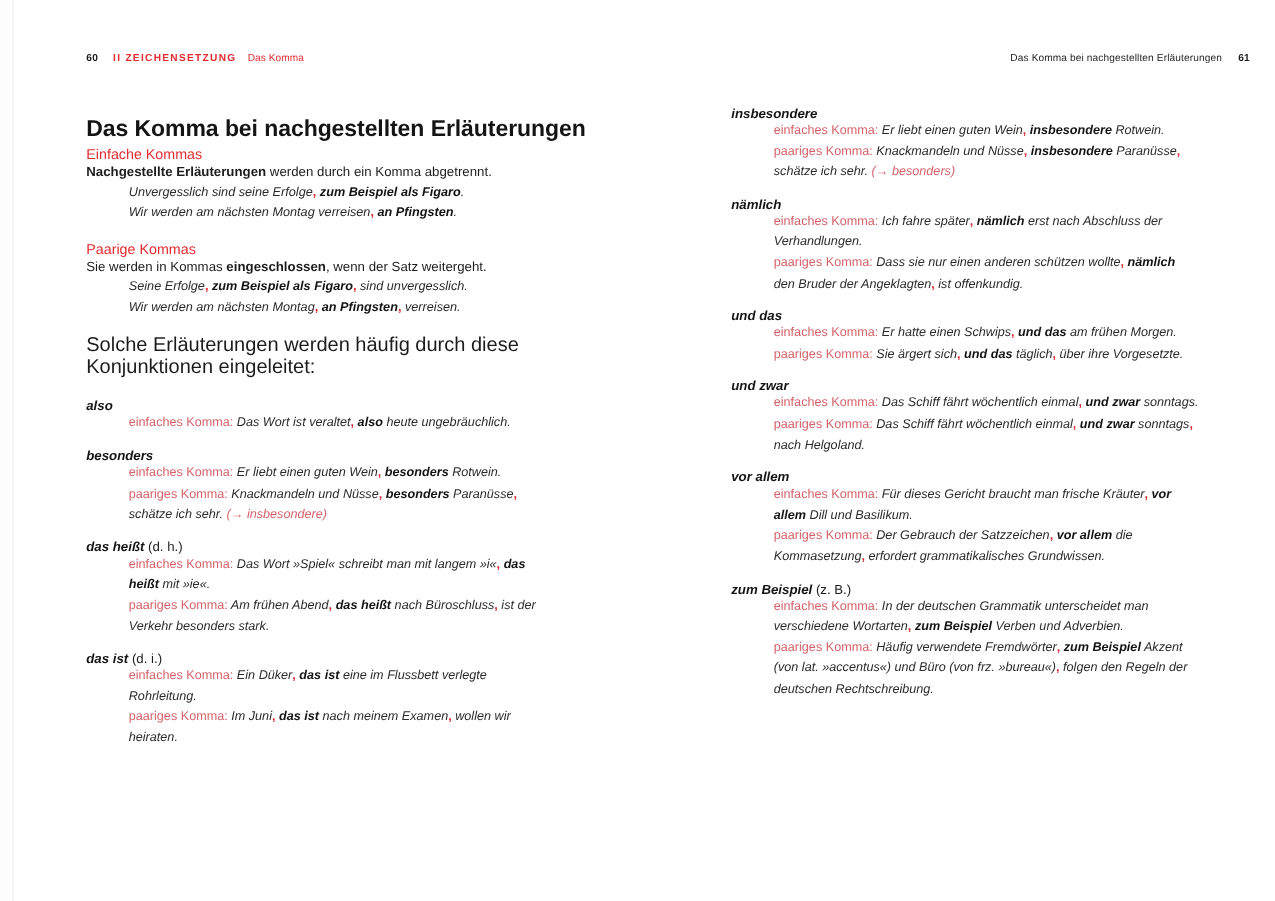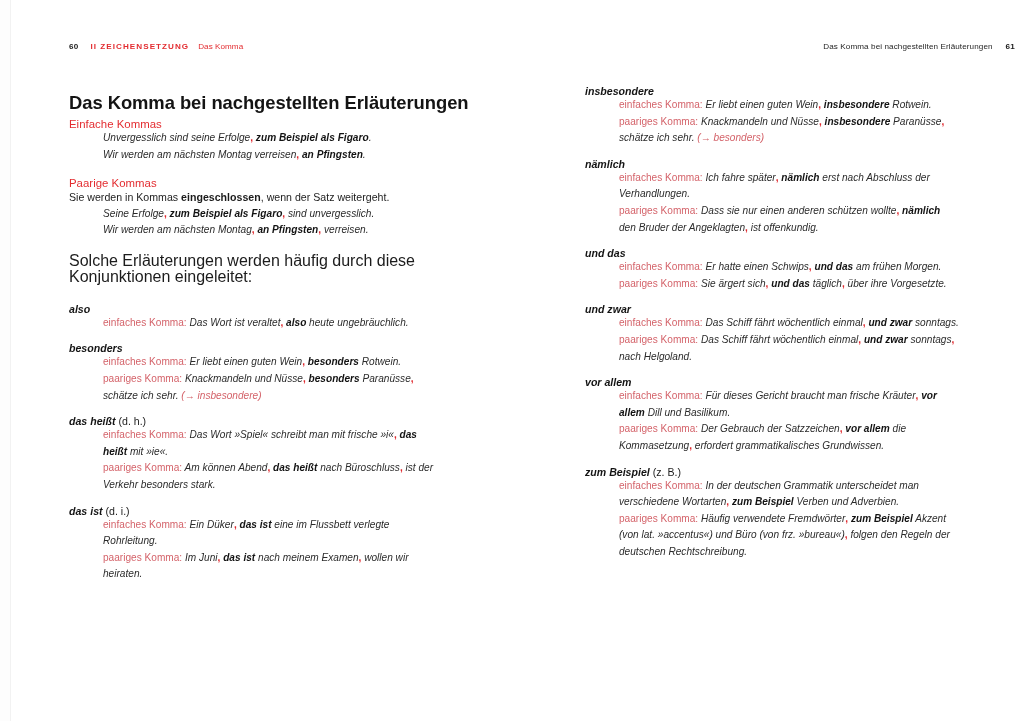--- a/index.html
+++ b/index.html
@@ -27,21 +27,21 @@
 
   
   .runhead {
     position: absolute;
     top: 41px;
     font-size: 8.1px;
     line-height: 11px;
     white-space: nowrap;
   }
   .runhead-left { left: 69px; }
-  .runhead-right { right: 53px; text-align: right; }
+  .runhead-right { right: 68px; text-align: right; }
 
   .folio {
     font-weight: bold;
     color: #1a1a1a;
     letter-spacing: 0.2px;
   }
   .runhead-part {
     font-weight: bold;
     color: #e32c30;
     letter-spacing: 1.05px;
@@ -152,20 +152,21 @@
   <div class="runhead runhead-right">
     <span class="runhead-title">Das Komma bei nachgestellten Erläuterungen</span><span class="folio">61</span>
   </div>
 
   <h1 class="page-title">Das Komma bei nachgestellten Erläuterungen</h1>
 
   <div class="col col-left">
     <div id="left-body" style="padding-top: 118px;">
         <div style="margin-bottom: 14px;">
           <div class="sec-head">Einfache Kommas</div>
+          <div class="rule-line"><b>Nachgestellte Erläuterungen</b> werden durch ein Komma abgetrennt.</div>
           <div class="example">Unvergesslich sind seine Erfolge<span class="comma">,</span><b> zum Beispiel als Figaro</b>.</div>
           <div class="example">Wir werden am nächsten Montag verreisen<span class="comma">,</span><b> an Pfingsten</b>.</div>
         </div>
         <div style="margin-bottom: 14px;">
           <div class="sec-head">Paarige Kommas</div>
           <div class="rule-line">Sie werden in Kommas <b>eingeschlossen</b>, wenn der Satz weitergeht.</div>
           <div class="example">Seine Erfolge<span class="comma">,</span><b> zum Beispiel als Figaro</b><span class="comma">,</span> sind unvergesslich.</div>
           <div class="example">Wir werden am nächsten Montag<span class="comma">,</span><b> an Pfingsten</b><span class="comma">,</span> verreisen.</div>
         </div>
         <div class="intro-line" style="margin: 13px 0px 17px;">Solche Erläuterungen werden häufig durch diese Konjunktionen eingeleitet:</div>
@@ -173,22 +174,22 @@
           <div class="entry-term">also</div>
           <div class="entry-ex"><span class="lbl">einfaches Komma:</span><span class="ital"> Das Wort ist veraltet</span><span class="comma">,</span><b> also</b><span class="ital"> heute ungebräuchlich.</span></div>
         </div>
         <div style="margin-bottom: 11px;">
           <div class="entry-term">besonders</div>
           <div class="entry-ex"><span class="lbl">einfaches Komma:</span><span class="ital"> Er liebt einen guten Wein</span><span class="comma">,</span><b> besonders</b><span class="ital"> Rotwein.</span></div>
           <div class="entry-ex"><span class="lbl">paariges Komma:</span><span class="ital"> Knackmandeln und Nüsse</span><span class="comma">,</span><b> besonders</b><span class="ital"> Paranüsse</span><span class="comma">,</span><span class="ital"> schätze ich sehr. </span><span class="xref">(→ insbesondere)</span></div>
         </div>
         <div style="margin-bottom: 11px;">
           <div class="entry-term">das heißt<span class="abbr"> (d. h.)</span></div>
-          <div class="entry-ex"><span class="lbl">einfaches Komma:</span><span class="ital"> Das Wort »Spiel« schreibt man mit frische »i«</span><span class="comma">,</span><b> das heißt</b><span class="ital"> mit »ie«.</span></div>
-          <div class="entry-ex"><span class="lbl">paariges Komma:</span><span class="ital"> Am können Abend</span><span class="comma">,</span><b> das heißt</b><span class="ital"> nach Büroschluss</span><span class="comma">,</span><span class="ital"> ist der Verkehr besonders stark.</span></div>
+          <div class="entry-ex"><span class="lbl">einfaches Komma:</span><span class="ital"> Das Wort »Spiel« schreibt man mit langem »i«</span><span class="comma">,</span><b> das heißt</b><span class="ital"> mit »ie«.</span></div>
+          <div class="entry-ex"><span class="lbl">paariges Komma:</span><span class="ital"> Am frühen Abend</span><span class="comma">,</span><b> das heißt</b><span class="ital"> nach Büroschluss</span><span class="comma">,</span><span class="ital"> ist der Verkehr besonders stark.</span></div>
         </div>
         <div style="margin-bottom: 11px;">
           <div class="entry-term">das ist<span class="abbr"> (d. i.)</span></div>
           <div class="entry-ex"><span class="lbl">einfaches Komma:</span><span class="ital"> Ein Düker</span><span class="comma">,</span><b> das ist</b><span class="ital"> eine im Flussbett verlegte Rohrleitung.</span></div>
           <div class="entry-ex"><span class="lbl">paariges Komma:</span><span class="ital"> Im Juni</span><span class="comma">,</span><b> das ist</b><span class="ital"> nach meinem Examen</span><span class="comma">,</span><span class="ital"> wollen wir heiraten.</span></div>
         </div>
       </div>
   </div>
 
   <div class="col col-right">

